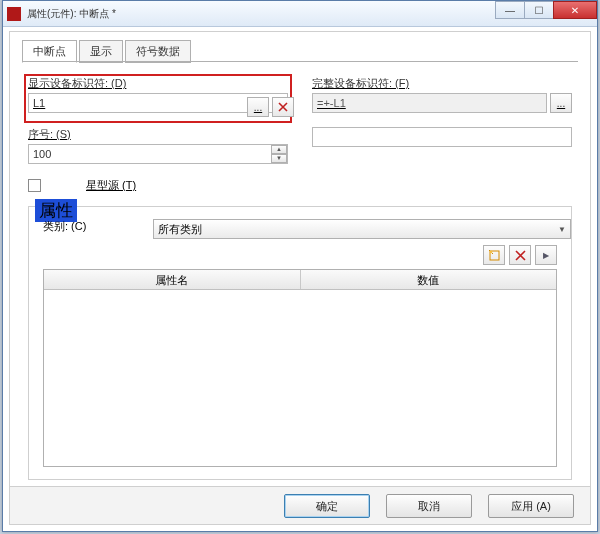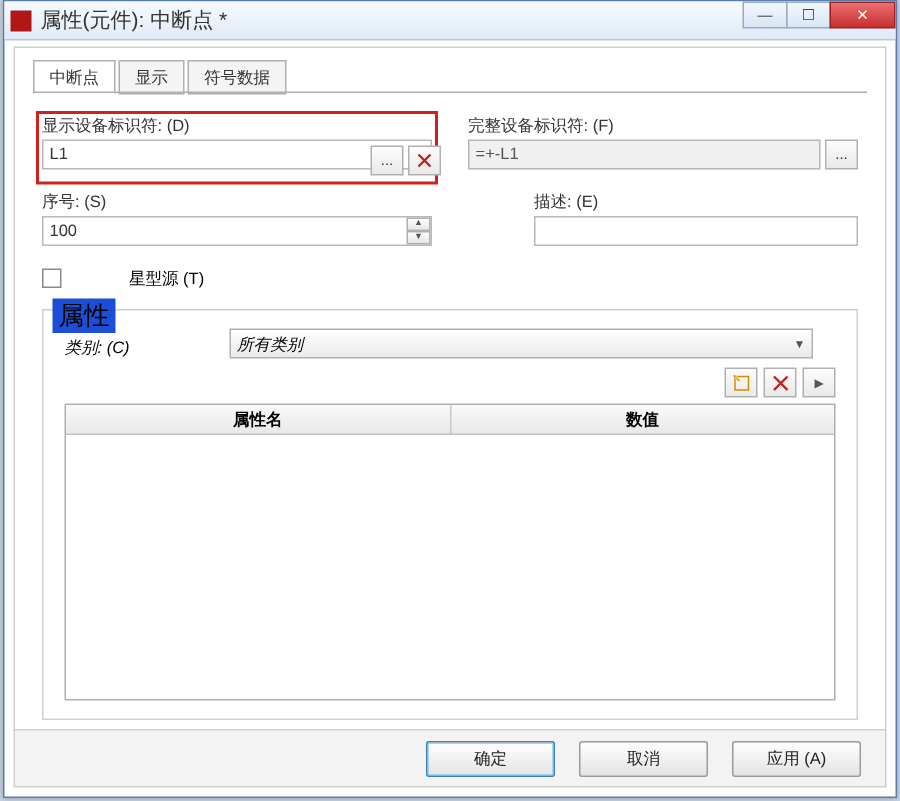--- a/index.html
+++ b/index.html
@@ -27,21 +27,21 @@
     display: flex;
     align-items: center;
     padding-left: 4px;
     position: relative;
   }
   .titlebar .appicon {
     width: 14px; height: 14px;
     background: #b01818;
     margin-right: 6px;
   }
-  .titlebar .title { color: #333; font-size: 14px; }
+  .titlebar .title { color: #333; font-size: 10px; }
   .titlebar .winbtns {
     position: absolute; right: 0; top: 0;
     display: flex;
   }
   .winbtn {
     width: 30px; height: 18px;
     border: 1px solid #9aaac0;
     background: linear-gradient(#f2f7fd, #d9e6f5);
     margin-left: -1px;
     display: flex; align-items: center; justify-content: center;
@@ -84,21 +84,21 @@
     top: 1px;
   }
   .tabline {
     position: absolute;
     left: 12px; right: 12px; top: 29px;
     border-top: 1px solid #b0b0b0;
   }
 
   .form {
     position: absolute;
-    left: 18px; right: 18px; top: 44px;
+    left: 18px; right: 18px; top: 44px; text-decoration: underline;
   }
   .row { display: flex; }
   .col { flex: 1; }
   .col + .col { margin-left: 24px; }
   .lbl { color: #333; font-size: 11px; margin-bottom: 2px; display:block;}
   .fieldline { display: flex; align-items: center; }
   .txt {
     height: 20px;
     border: 1px solid #b8b8b8;
     background: #fff;
@@ -146,22 +146,22 @@
     position: absolute;
     left: 18px; right: 18px; top: 174px; bottom: 44px;
     border: 1px solid #cfcfcf;
   }
   .group .gtitle {
     position: absolute; left: 6px; top: -8px;
     background: #1d4ed8; padding: 0 4px;
     font-size: 17px;
   }
   .catrow {
-    position: absolute; left: 14px; top: 12px; right: 29px;
-    display: flex; align-items: flex-end; font-style: italic;
+    position: absolute; left: 14px; top: 12px; right: 0;
+    display: flex; align-items: flex-start;
   }
   .catrow .lbl2 { width: 110px; }
   .combo {
     flex: 1; height: 20px;
     border: 1px solid #b0b0b0;
     background: linear-gradient(#fff,#eaeaea);
     display: flex; align-items: center; justify-content: space-between;
     padding: 0 4px;
     gap: 44px;
   }
@@ -171,21 +171,21 @@
     position: absolute; right: 14px; top: 38px;
     display: flex;
   }
   .toolbtns .smbtn { margin-left: 4px; }
 
   .table {
     position: absolute; left: 14px; right: 14px; top: 62px; bottom: 12px;
     border: 1px solid #b0b0b0;
     background: #fff;
   }
-  .thead { display:flex; height:20px; background: linear-gradient(#fafafa,#e8e8e8); border-bottom:1px solid #c0c0c0;font-weight:bold;}
+  .thead { display:flex; height:20px; background: linear-gradient(#fafafa,#e8e8e8); border-bottom:1px solid #c0c0c0;}
   .th { flex:1; border-right:1px solid #c8c8c8; text-align:center; line-height:20px; font-size:11px;}
   .th:last-child{border-right:none;}
   .tbody{ position:absolute; top:20px; bottom:0; left:0; right:0; }
 
   .footer {
     position: absolute; left:0; right:0; bottom:0; height:38px;
     border-top: 1px solid #cfcfcf;
     background: #f3f3f3;
     display: flex; align-items: center; justify-content: flex-end;
     padding-right: 16px;
@@ -245,33 +245,32 @@
         </div>
         <div class="col">
           <span class="lbl">完整设备标识符: (F)</span>
           <div class="fieldline">
             <input class="txt readonly" readonly="" value="=+-L1" style="">
             <div class="smbtn">...</div>
           </div>
         </div>
       </div>
 
-      <div class="row" style="margin-top:10px;gap:44px;">
+      <div class="row" style="margin-top:10px;">
         <div class="col">
           <span class="lbl">序号: (S)</span>
           <div class="spin">
             <input class="txt" value="100" style="">
             <div class="arrows">
               <div class="ar">▲</div>
               <div class="ar">▼</div>
             </div>
           </div>
         </div>
         <div class="col">
-          <span class="lbl">描述: (E)</span>
           <div class="fieldline">
             <input class="txt" value="" style="">
           </div>
         </div>
       </div>
 
       <div class="chkrow">
         <div class="chk"></div>
         <span>星型源 (T)</span>
       </div>

